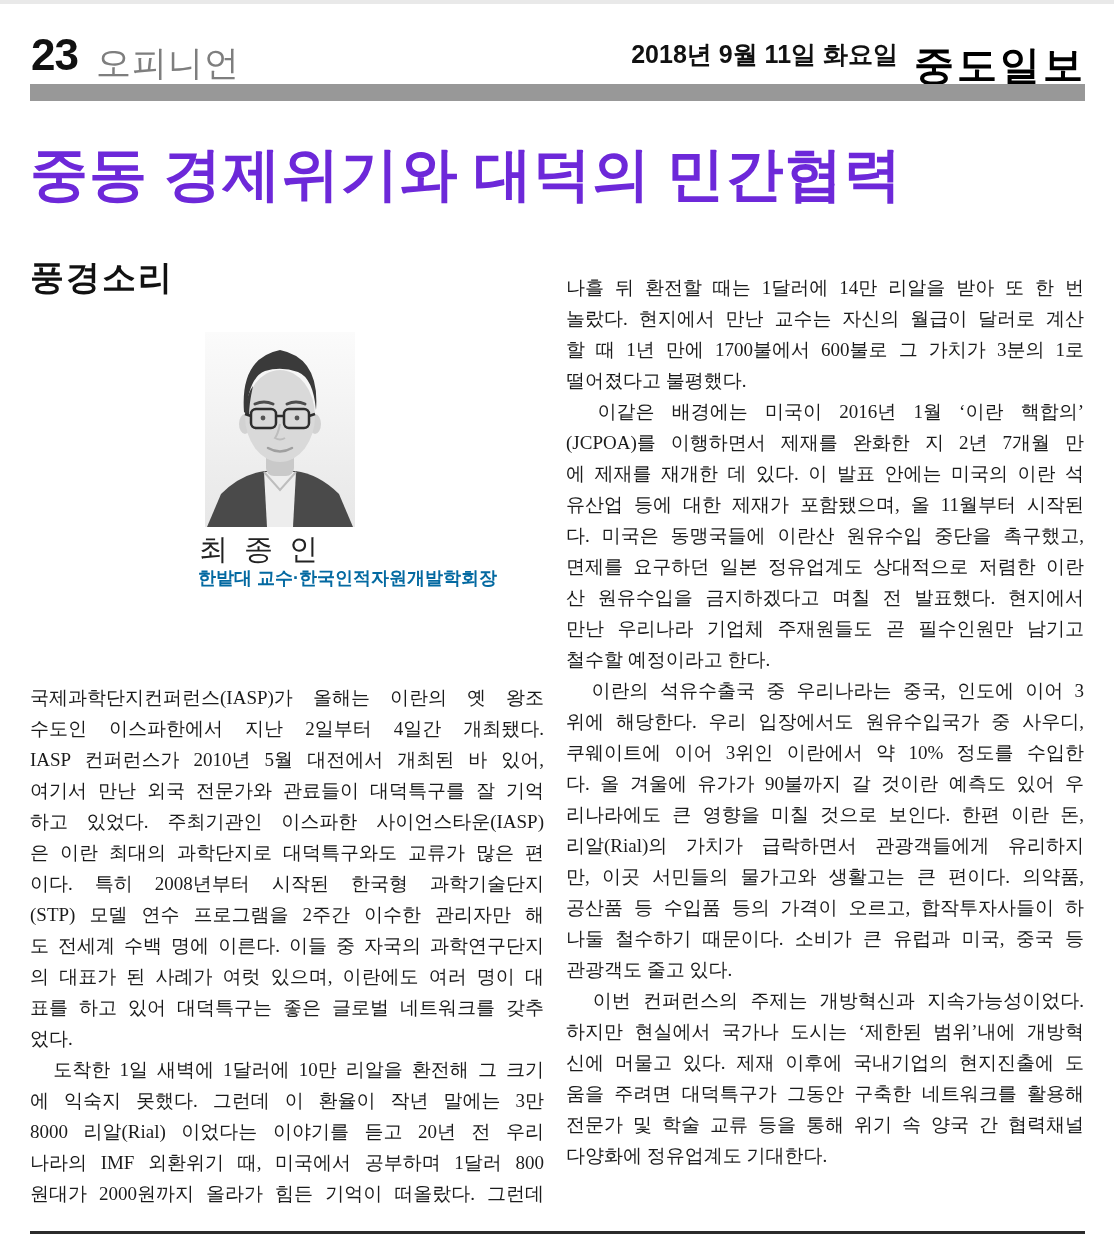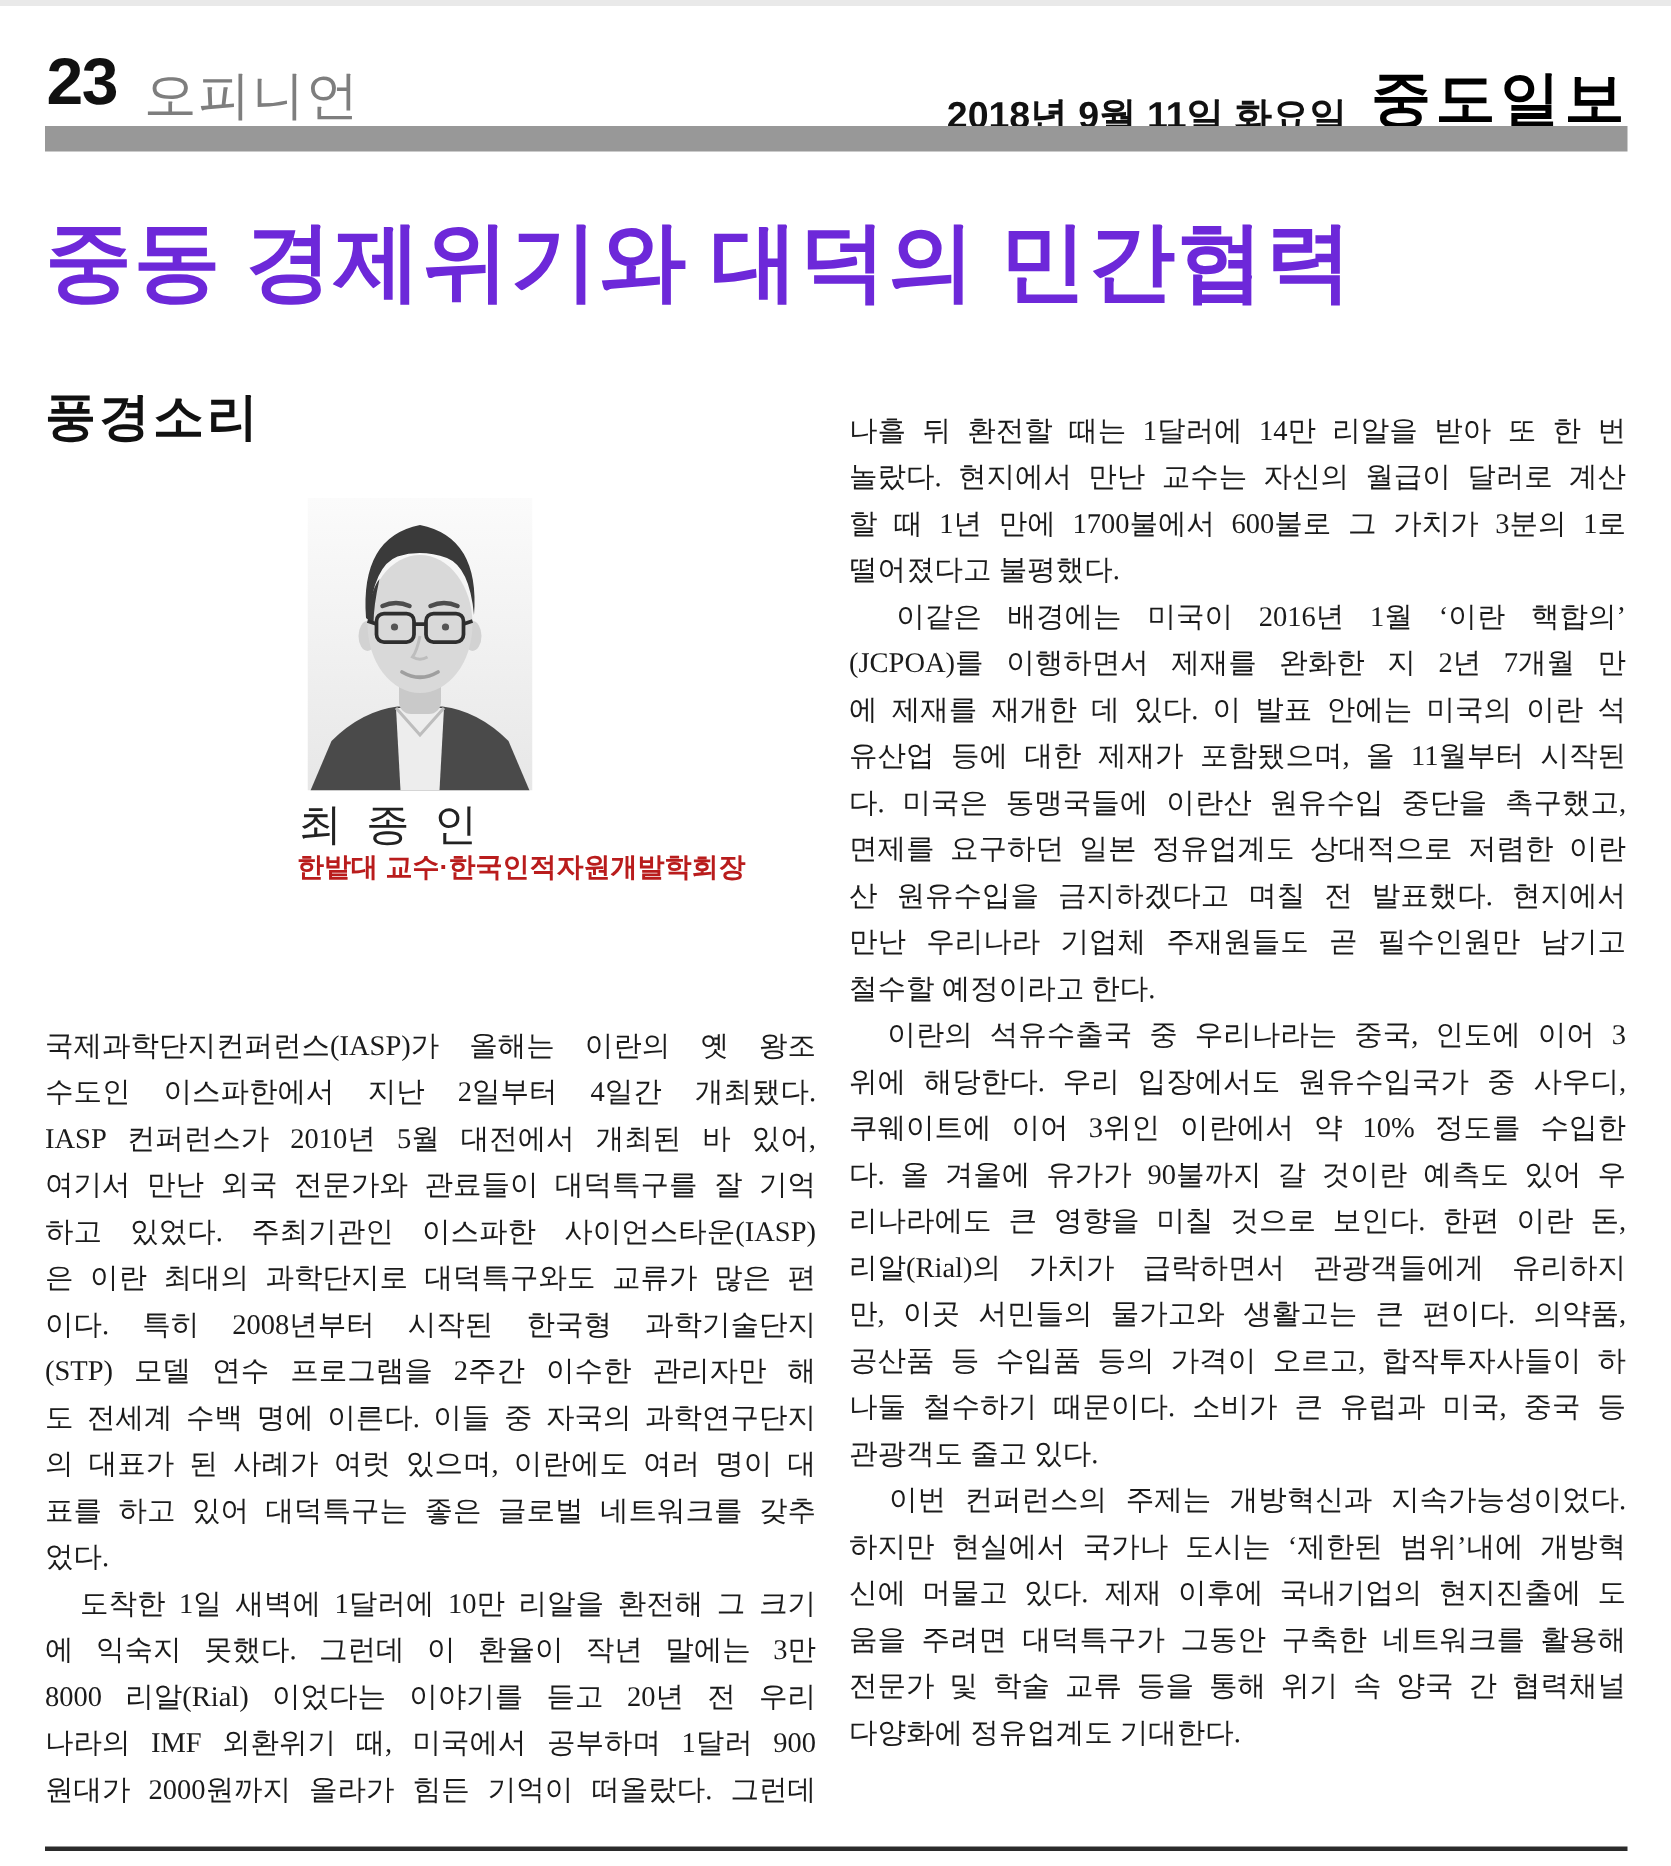--- a/index.html
+++ b/index.html
@@ -14,21 +14,21 @@
     font-family:"Liberation Sans","DejaVu Sans",sans-serif;
     font-weight:bold;font-size:44px;letter-spacing:-1px;color:#111;
   }
   .section-name{
     position:absolute;left:96px;top:36px;
     font-family:"Liberation Sans","DejaVu Sans",sans-serif;
     font-size:35px;color:#7e7e7e;letter-spacing:1px;
   }
   .header-right{
     position:absolute;right:28px;top:34px;
-    display:flex;align-items:flex-end;gap:16px;
+    display:flex;align-items:flex-start;gap:16px;
   }
   .date-line{
     font-family:"Liberation Sans","DejaVu Sans",sans-serif;
     font-weight:bold;font-size:25px;color:#111;
   }
   .paper-logo{
     font-family:"Liberation Serif","DejaVu Serif",serif;
     font-weight:bold;font-size:40px;color:#000;letter-spacing:3px;
   }
   .gray-bar{
@@ -53,21 +53,21 @@
     display:block;
   }
   .author-name{
     position:absolute;left:199px;top:526px;
     font-family:"Liberation Sans","DejaVu Sans",sans-serif;
     font-size:29px;color:#222;letter-spacing:4px;
   }
   .author-title{
     position:absolute;left:198px;top:562px;
     font-family:"Liberation Sans","DejaVu Sans",sans-serif;
-    font-weight:bold;font-size:18px;color:#b91c1c;letter-spacing:0;
+    font-weight:bold;font-size:18px;color:#0369a1;letter-spacing:0;
   }
   
   .col{position:absolute;font-size:19px;color:#1b1b1b;}
   .col-left{left:30px;top:678px;width:514px;}
   .col-right{left:566px;top:268px;width:518px;}
   .tline{
     height:31px;line-height:31px;overflow:hidden;
     text-align:justify;text-align-last:justify;
     white-space:nowrap;
   }
@@ -147,21 +147,21 @@
       <div class="tline">은 이란 최대의 과학단지로 대덕특구와도 교류가 많은 편</div>
       <div class="tline">이다. 특히 2008년부터 시작된 한국형 과학기술단지</div>
       <div class="tline">(STP) 모델 연수 프로그램을 2주간 이수한 관리자만 해</div>
       <div class="tline">도 전세계 수백 명에 이른다. 이들 중 자국의 과학연구단지</div>
       <div class="tline">의 대표가 된 사례가 여럿 있으며, 이란에도 여러 명이 대</div>
       <div class="tline">표를 하고 있어 대덕특구는 좋은 글로벌 네트워크를 갖추</div>
       <div class="tline pend">었다.</div>
       <div class="tline">　도착한 1일 새벽에 1달러에 10만 리알을 환전해 그 크기</div>
       <div class="tline">에 익숙지 못했다. 그런데 이 환율이 작년 말에는 3만</div>
       <div class="tline">8000 리알(Rial) 이었다는 이야기를 듣고 20년 전 우리</div>
-      <div class="tline">나라의 IMF 외환위기 때, 미국에서 공부하며 1달러 900</div>
+      <div class="tline">나라의 IMF 외환위기 때, 미국에서 공부하며 1달러 800</div>
       <div class="tline">원대가 2000원까지 올라가 힘든 기억이 떠올랐다. 그런데</div>
     </div>
   <div class="col col-right">
       <div class="tline">나흘 뒤 환전할 때는 1달러에 14만 리알을 받아 또 한 번</div>
       <div class="tline">놀랐다. 현지에서 만난 교수는 자신의 월급이 달러로 계산</div>
       <div class="tline">할 때 1년 만에 1700불에서 600불로 그 가치가 3분의 1로</div>
       <div class="tline pend">떨어졌다고 불평했다.</div>
       <div class="tline">　이같은 배경에는 미국이 2016년 1월 ‘이란 핵합의’</div>
       <div class="tline">(JCPOA)를 이행하면서 제재를 완화한 지 2년 7개월 만</div>
       <div class="tline">에 제재를 재개한 데 있다. 이 발표 안에는 미국의 이란 석</div>

